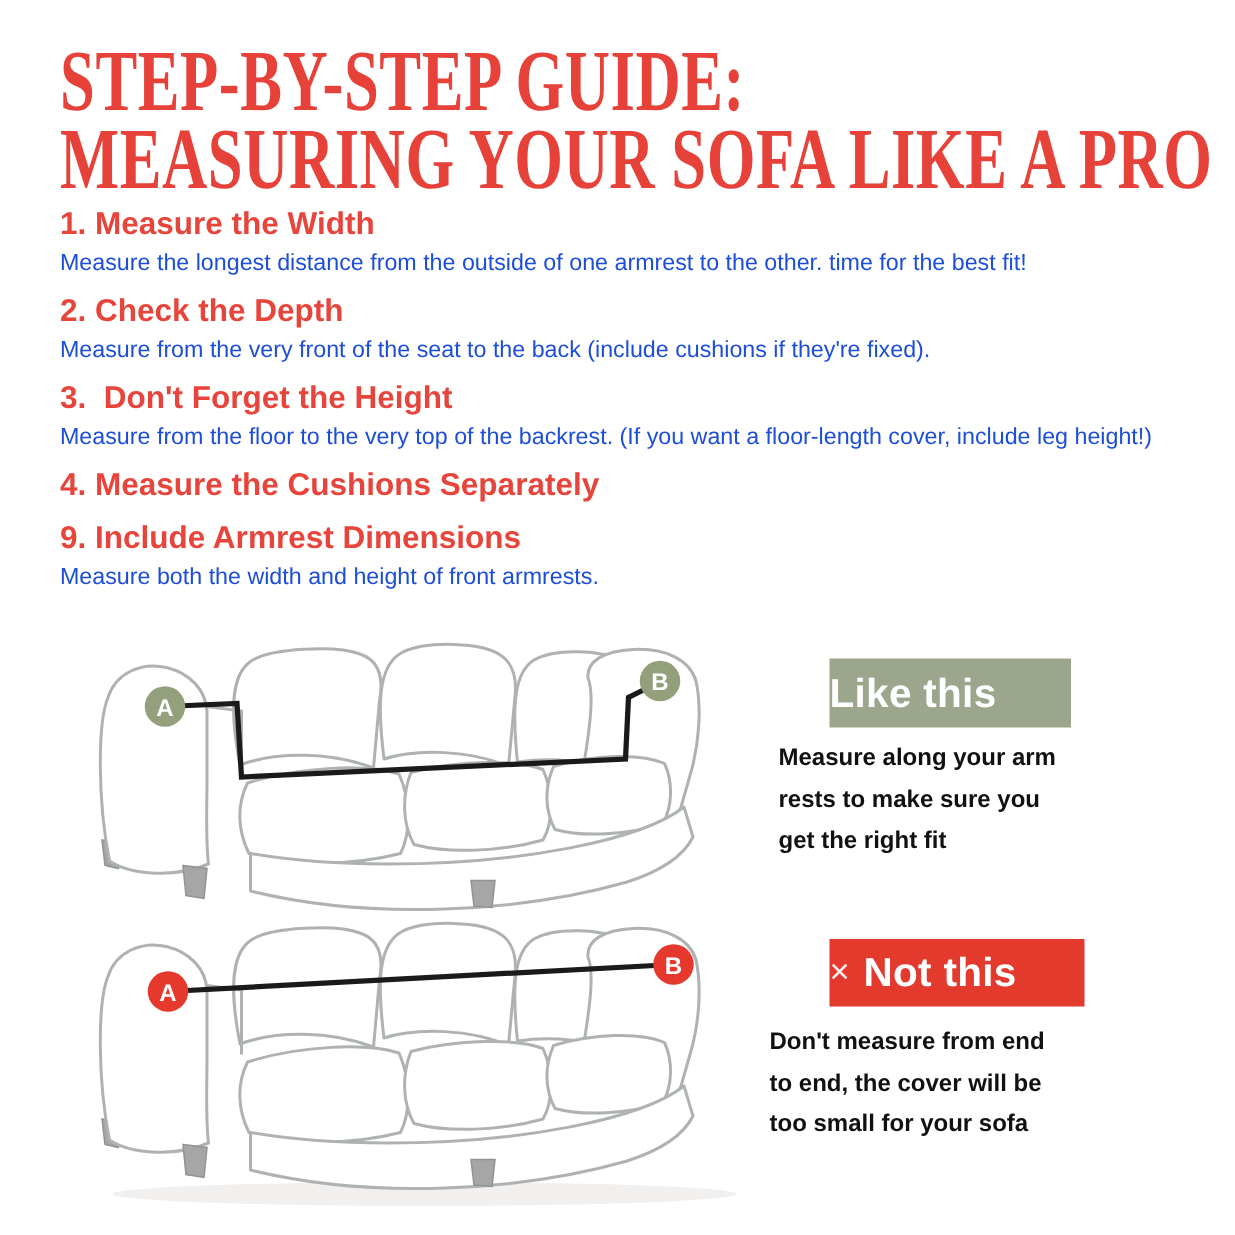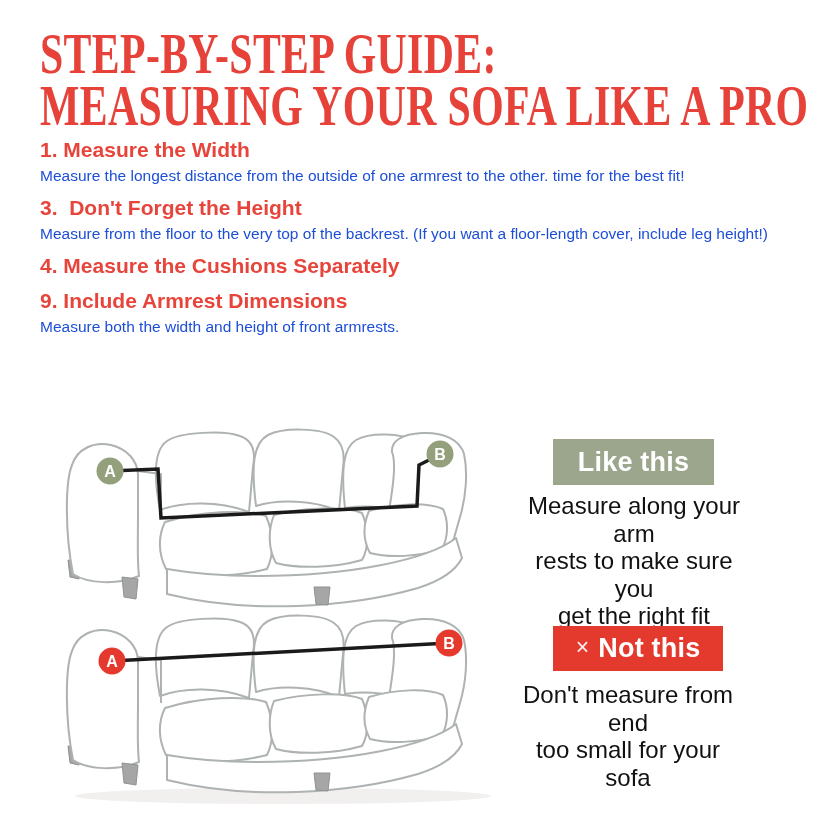--- a/index.html
+++ b/index.html
@@ -22,29 +22,29 @@
   .step{margin-bottom:11px;}
   .step-heading{
     color:#e7453b;font-size:21px;font-weight:700;line-height:24px;
     margin:0 0 5px 0;white-space:pre-wrap;
   }
   .step-body{
     color:#1d4ed8;font-size:15.5px;font-weight:400;line-height:18px;margin:0;
   }
   
   .badge{
-    position:absolute;display:flex;align-items:center;justify-content:center;
+    position:absolute;display:flex;align-items:center;
     color:#ffffff;font-size:27px;font-weight:700;letter-spacing:0.2px;
   }
   .badge-like{left:553px;top:439px;width:161px;height:46px;background:#9ca68c;}
   .badge-not{left:553px;top:626px;width:170px;height:45px;background:#e43a2e;}
   .badge-x{font-size:23px;font-weight:400;margin-right:9px;opacity:.92;position:relative;top:-1px;}
   .callout-text{
-    position:absolute;width:230px;text-align:center;
-    color:#111111;font-size:24px;line-height:27.5px;font-weight:400;
+    position:absolute;width:230px;
+    color:#111111;font-size:16px;line-height:27.5px;font-weight:700;
   }
   .callout-text span{display:block;}
   .like-text{left:519px;top:492px;}
   .not-text{left:513px;top:681px;}
   
   .sofa-svg{position:absolute;}
   #sofa-correct{left:48px;top:422px;width:472px;height:198px;}
   #sofa-incorrect{left:48px;top:608px;width:472px;height:205px;}
   .outline{fill:#ffffff;stroke:#aeb2b2;stroke-width:2;stroke-linejoin:round;}
   .seam{fill:none;stroke:#aeb2b2;stroke-width:2;stroke-linejoin:round;}
@@ -61,20 +61,24 @@
 </head>
 <body>
 
 <div class="title-line" id="title1">STEP-BY-STEP GUIDE:</div>
 <div class="title-line" id="title2">MEASURING YOUR SOFA LIKE A PRO</div>
 
 <div class="steps">
   <div class="step">
     <h2 class="step-heading">1. Measure the Width</h2>
     <p class="step-body">Measure the longest distance from the outside of one armrest to the other. time for the best fit!</p>
+  </div>
+  <div class="step">
+    <h2 class="step-heading">2. Check the Depth</h2>
+    <p class="step-body">Measure from the very front of the seat to the back (include cushions if they're fixed).</p>
   </div>
   <div class="step">
     <h2 class="step-heading">3.  Don't Forget the Height</h2>
     <p class="step-body">Measure from the floor to the very top of the backrest. (If you want a floor-length cover, include leg height!)</p>
   </div>
   <div class="step">
     <h2 class="step-heading">4. Measure the Cushions Separately</h2>
   </div>
   <div class="step">
     <h2 class="step-heading">9. Include Armrest Dimensions</h2>
@@ -157,14 +161,15 @@
   <span>rests to make sure you</span>
   <span>get the right fit</span>
 </div>
 
 <div class="badge badge-not">
   <span class="badge-x">×</span>
   <span>Not this</span>
 </div>
 <div class="callout-text not-text">
   <span>Don't measure from end</span>
+  <span>to end, the cover will be</span>
   <span>too small for your sofa</span>
 </div>
 
 </body></html>

